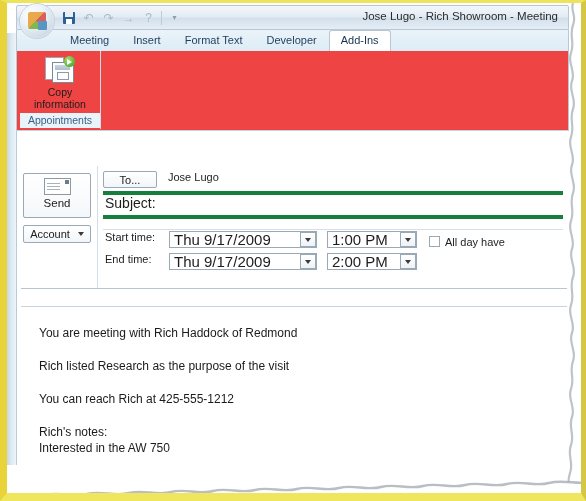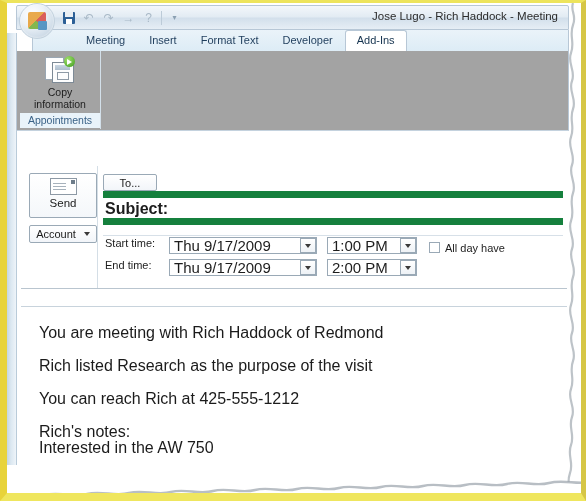--- a/index.html
+++ b/index.html
@@ -174,21 +174,20 @@
     left: 9px; right: 12px;
     top: 27px;
     height: 21px;
     background: linear-gradient(to bottom,#eaf3f9 0%, #ddecf6 100%);
     border-left: 1px solid #b7c7d6;
     border-right: 1px solid #b7c7d6;
     box-sizing: border-box;
     display: flex;
     align-items: flex-end;
     padding-left: 41px;
-    margin-left: 16px;
   }
   .tab {
     padding: 3px 11px 4px 11px;
     font-size: 11px;
     color: #1f3d5c;
     white-space: nowrap;
     border: 1px solid transparent;
     border-bottom: none;
     line-height: 13px;
   }
@@ -198,21 +197,21 @@
     border-radius: 3px 3px 0 0;
     color: #15334f;
   }
 
   
   .ribbon {
     position: absolute;
     left: 9px; right: 12px;
     top: 48px;
     height: 80px;
-    background: #a3a3a3;
+    background: #ef4444;
     border-left: 1px solid #b7c7d6;
     border-right: 1px solid #b7c7d6;
     border-bottom: 1px solid #c4d2de;
     box-sizing: border-box;
   }
   .ribbon-group {
     position: absolute;
     left: 3px; top: 0;
     width: 81px;
     height: 78px;
@@ -331,21 +330,21 @@
   .fieldzone {
     position: relative;
     height: 122px;
     border-bottom: 1px solid #b9c5cf;
     background: #ffffff;
   }
 
   
   .sendcol {
     position: absolute;
-    left: 8px; top: 7px;
+    left: 2px; top: 7px;
     width: 68px;
   }
   .send-btn {
     width: 68px;
     height: 45px;
     border: 1px solid #9aa9b6;
     background: linear-gradient(to bottom,#ffffff 0%,#f4f7fa 100%);
     border-radius: 2px;
     text-align: center;
     box-sizing: border-box;
@@ -411,31 +410,30 @@
 
   
   .rows {
     position: absolute;
     left: 82px;
     right: 4px;
     top: 5px;
   }
   .frow {
     display: flex;
-    align-items: flex-end;
+    align-items: flex-start;
     height: 20px;
-    border-bottom: 7px solid #15803d;
+    border-bottom: 4px solid #15803d;
   }
   .flabel {
     width: 64px;
-    font-size: 16px;
+    font-size: 14px;
     color: #1d1d1d;
     flex: none;
     padding-left: 2px;
-    font-weight: bold;
   }
   .fvalue {
     flex: 1;
     font-size: 11px;
     color: #1d1d1d;
     padding-left: 3px;
     white-space: nowrap;
     overflow: hidden;
   }
   .to-btn {
@@ -518,21 +516,21 @@
   
   .bodyzone {
     position: absolute;
     left: 0; right: 0;
     top: 140px;
     bottom: 0;
     background: #ffffff;
     border-top: 1px solid #c8d3dc;
     padding: 18px 0 0 18px;
     box-sizing: border-box;
-    font-size: 16px;
+    font-size: 12px;
     line-height: 16px;
     color: #1b1b1b;
   }
   .bodyline { margin-bottom: 17px; white-space: nowrap; }
   .bodyline.tight { margin-bottom: 0; }
 </style>
 </head>
 <body>
 
 <div id="screen">
@@ -558,21 +556,21 @@
           <span class="arrow-glyph">→</span>
         </div>
         <div class="qat-btn">
           <span class="arrow-glyph">?</span>
         </div>
         <div class="qat-sep"></div>
         <div class="qat-btn">
           <span class="qat-drop">▾</span>
         </div>
       </div>
-      <div class="window-title">Jose Lugo - Rich Haddock - Meeting</div>
+      <div class="window-title">Jose Lugo - Rich Showroom - Meeting</div>
     </div>
 
     <div class="tabstrip">
       <div class="tab">Meeting</div>
       <div class="tab">Insert</div>
       <div class="tab">Format Text</div>
       <div class="tab">Developer</div>
       <div class="tab active">Add-Ins</div>
     </div>
 
@@ -607,20 +605,21 @@
             <span class="tri-down"></span>
           </div>
         </div>
 
         <div class="vsep"></div>
 
         <div class="rows">
 
           <div class="frow">
             <div class="to-btn">To...</div>
+            <div class="fvalue">Jose Lugo</div>
           </div>
 
           <div class="frow">
             <div class="flabel">Subject:</div>
           </div>
 
 
           <div class="spacer-row"></div>
 
           <div class="trow">

